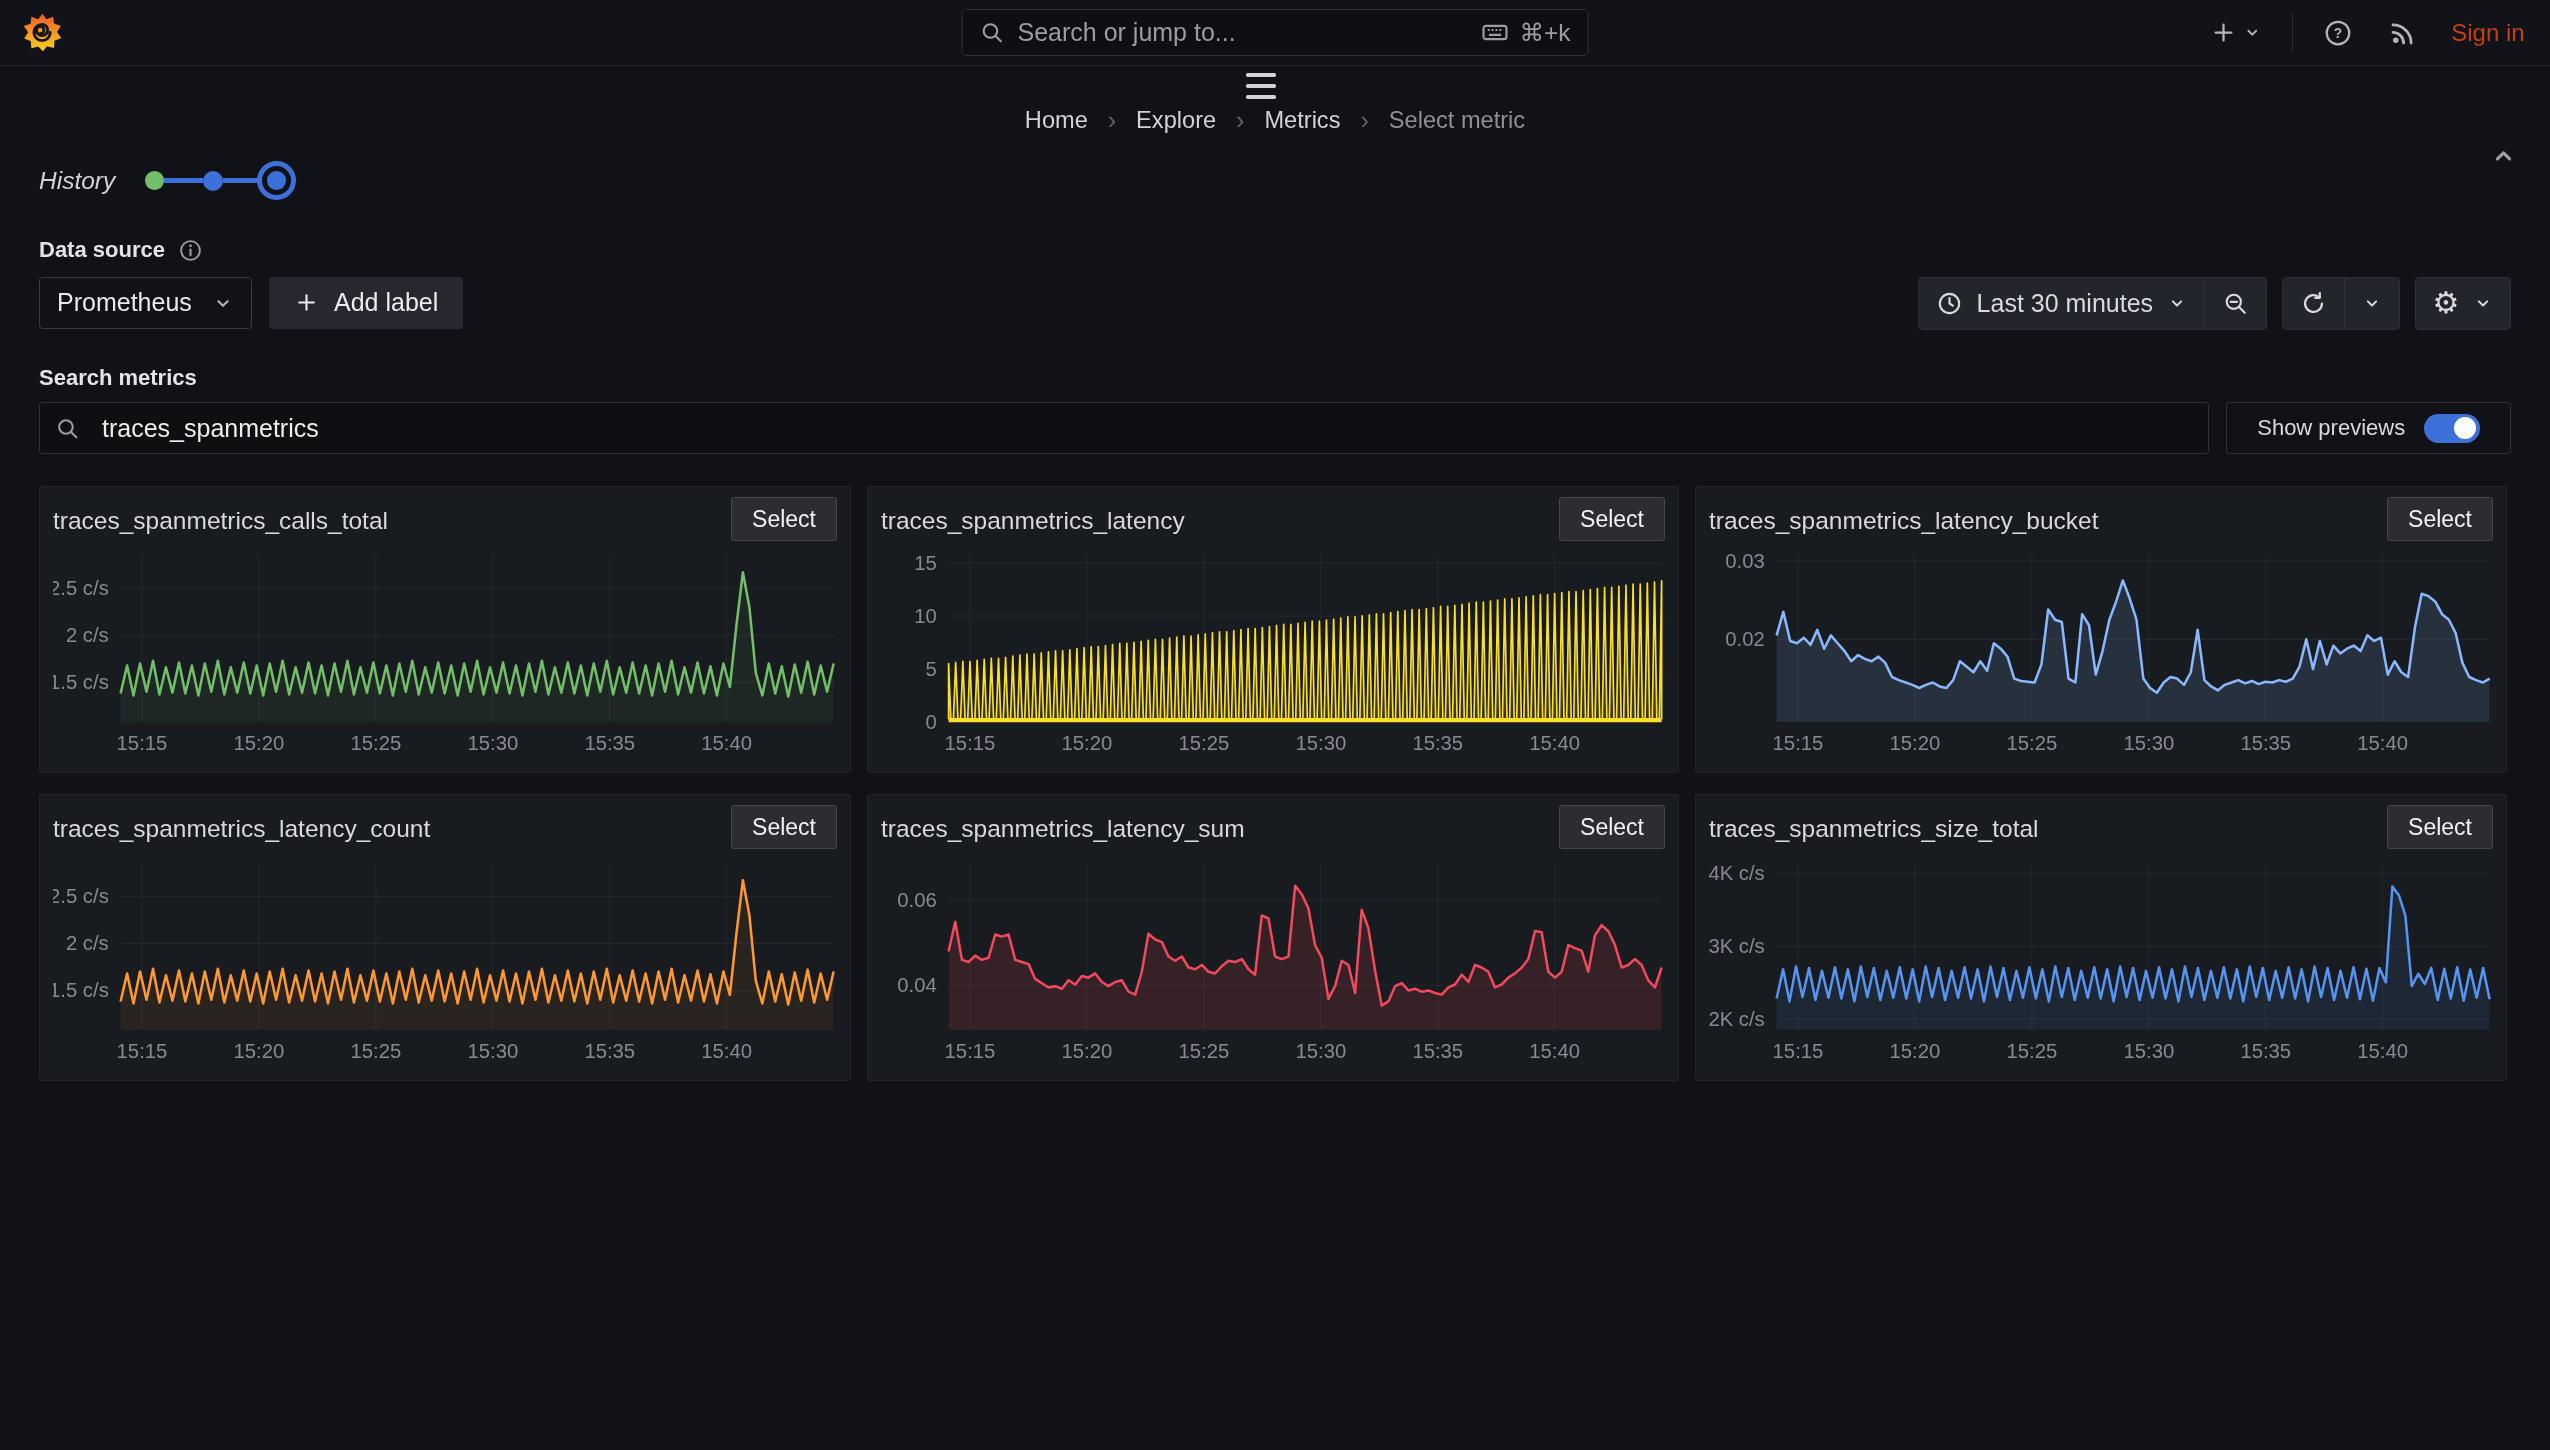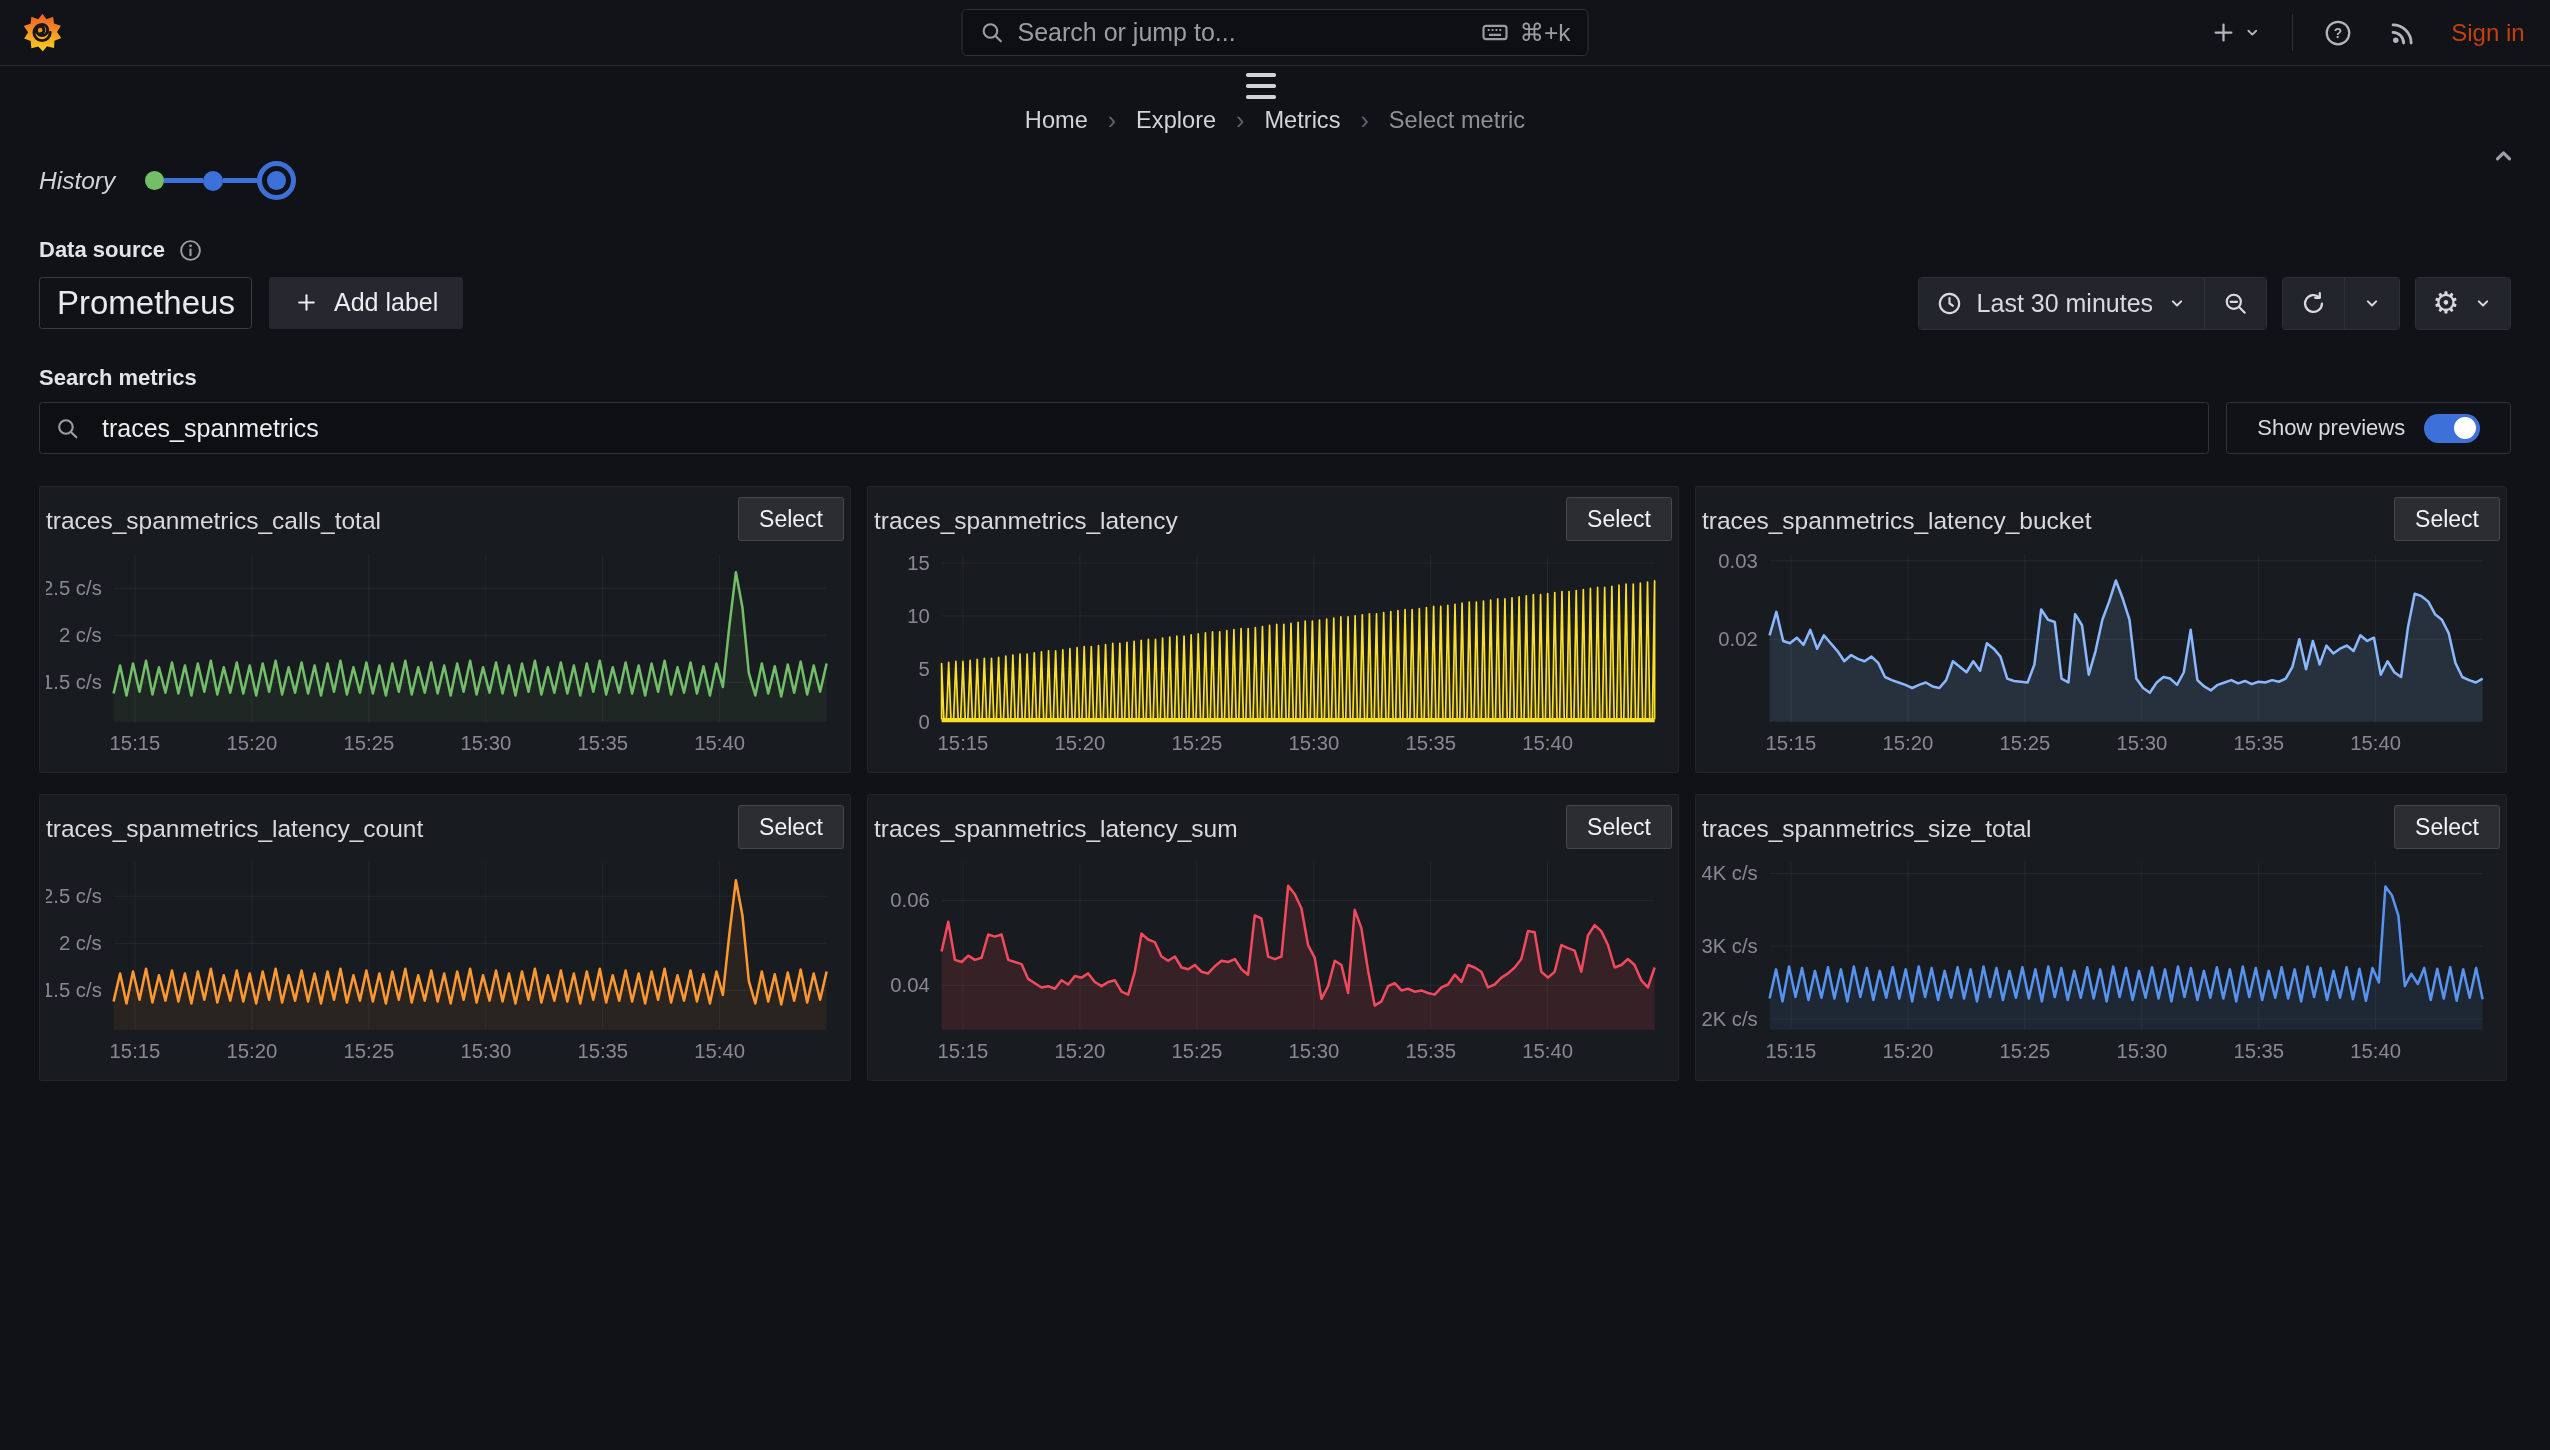--- a/index.html
+++ b/index.html
@@ -55,21 +55,21 @@
   .tl-current { width:39px; height:39px; border-radius:50%; border:5px solid; display:flex; align-items:center; justify-content:center; margin-left:-5px; }
   .tl-current .inner { width:18.6px; height:18.6px; border-radius:50%; }
 
   .ds-label { margin-top:37px; display:flex; align-items:center; gap:13.5px; font-size:22px; font-weight:700; color:#e3e4e6; }
   .info-icon { color:#9b9da5; }
 
   .controls { margin-top:13.5px; display:flex; align-items:flex-start; }
   .ds-select {
     width:213px; height:52px; background:#111217; border:0.8px solid #3a3d45; border-radius:3.4px;
     display:flex; align-items:center; justify-content:space-between; padding:0 17px;
-    color:#e8e9eb; font-size:33px;
+    color:#e8e9eb; font-size:25px;
   }
   .add-label {
     margin-left:17px; height:52px; padding:0 25px; border:none; border-radius:3.4px;
     background:rgba(204,204,220,0.12); color:#ecedef; font-size:25px; font-weight:500;
     display:flex; align-items:center; gap:15px;
   }
   .controls-right { margin-left:auto; display:flex; gap:15px; }
   .tb-group { display:flex; border:0.8px solid #2d3037; border-radius:3.4px; overflow:hidden; }
   .tb-btn {
     height:51px; background:#22252b; border:none; color:#d9dade;
@@ -87,21 +87,21 @@
   .search-input .value { font-size:25px; color:#eceded; }
   .previews-box {
     width:285px; height:52px; border:0.8px solid #2f3238; border-radius:3.4px;
     display:flex; align-items:center; justify-content:center; gap:18.6px; font-size:22px; color:#d9dade;
   }
   .toggle { width:56px; height:29px; border-radius:14.4px; position:relative; border:none; }
   .toggle .knob { position:absolute; top:3.4px; right:3.4px; width:22px; height:22px; border-radius:50%; background:#ffffff; }
 
   
   #panels { margin-top:32px; display:grid; grid-template-columns:repeat(3,812px); gap:21px 16px; }
-  .panel { height:287px; background:#181b1f; border:0.8px solid #23252b; border-radius:2.5px; padding:10px 6px; }
+  .panel { height:287px; background:#181b1f; border:0.8px solid #23252b; border-radius:2.5px; padding:10px 13px; }
   .panel-head { display:flex; align-items:flex-start; justify-content:space-between; }
   .panel-title { font-size:24.5px; font-weight:500; color:#d8d9da; padding-top:10px; }
   .select-btn {
     height:44px; padding:0 20px; background:#2b2d33; border:0.8px solid #45474d; border-radius:2.5px;
     color:#f2f2f4; font-size:23px; font-weight:500;
   }
   svg.chart { width:784px; height:213px; margin-top:5px; }
   .grid-line { stroke:rgba(204,204,220,0.09); stroke-width:1; }
   .chart text { font-family:"Liberation Sans", sans-serif; font-size:24px; fill:rgba(204,204,220,0.62); }
 </style>

